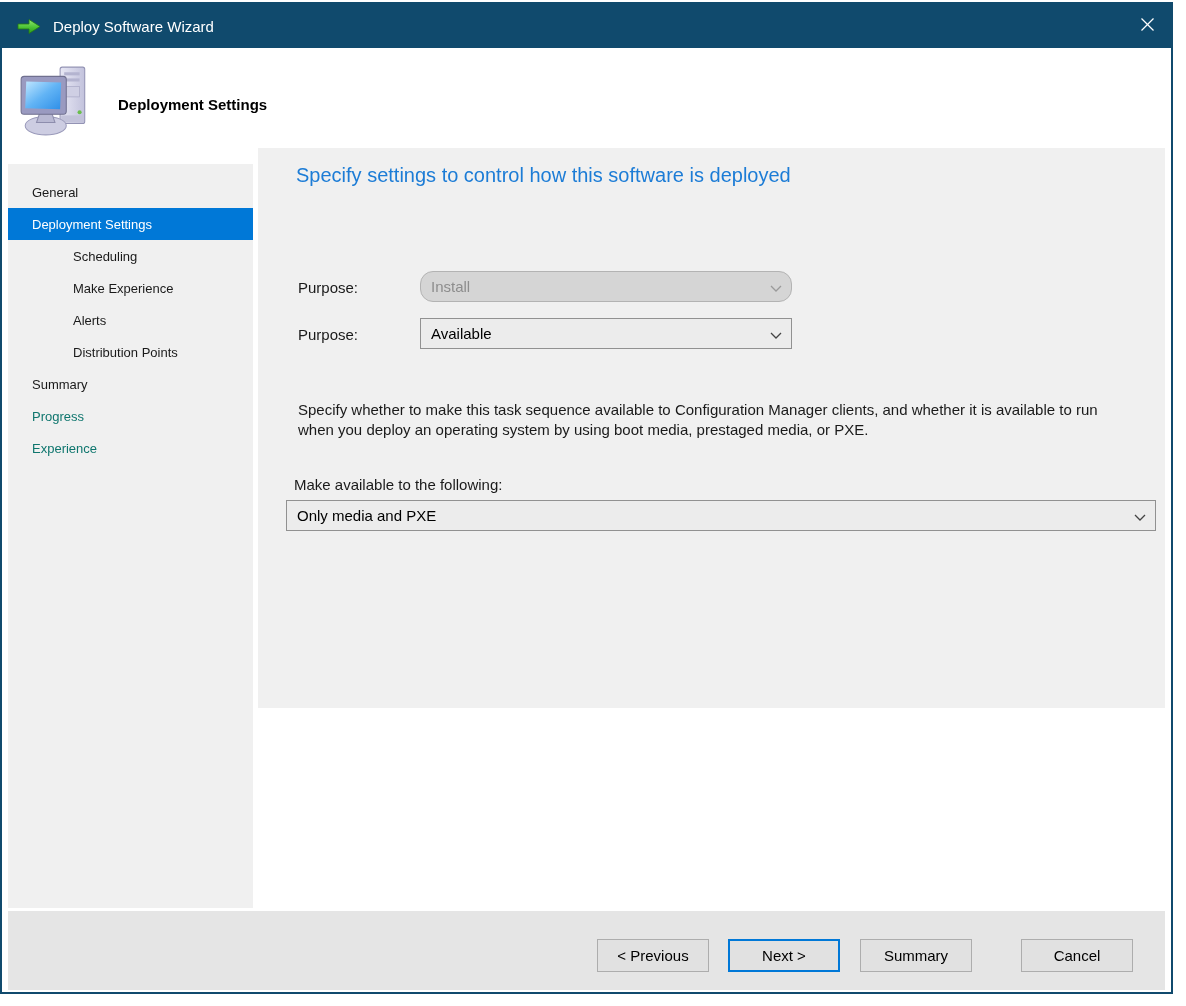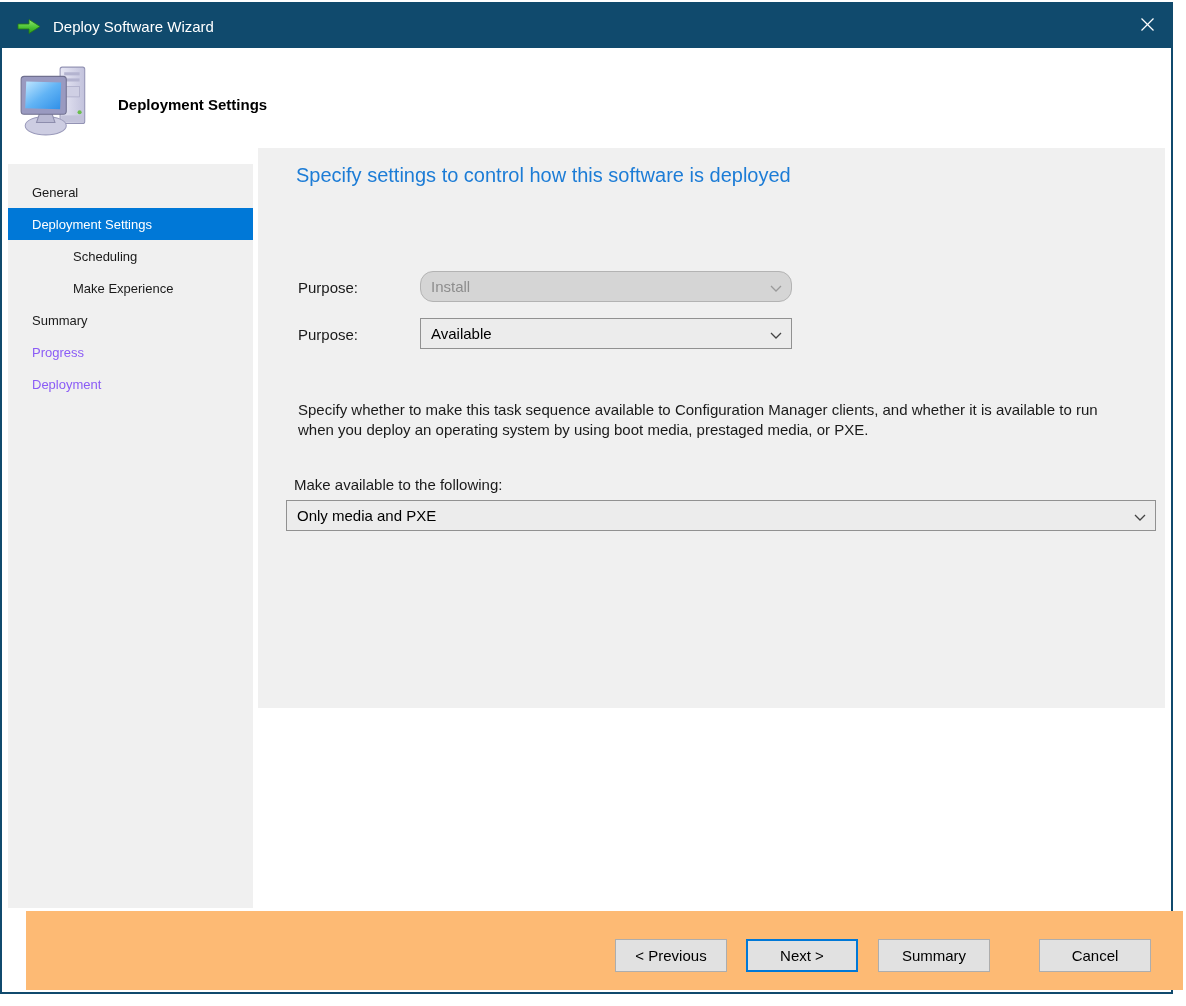--- a/index.html
+++ b/index.html
@@ -50,31 +50,31 @@
     position: absolute; left: 6px; top: 160px;
     width: 245px; height: 744px; background: #f0f0f0;
     padding-top: 12px;
   }
   .content-panel {
     position: absolute; left: 256px; top: 144px;
     width: 907px; height: 560px; background: #f0f0f0;
   }
   .footer-panel {
     position: absolute; left: 6px; top: 907px;
-    width: 1157px; height: 79px; background: #fdba74; margin-left: 18px;
+    width: 1157px; height: 79px; background: #e5e5e5;
   }
 
   
   .nav-item {
     height: 32px; display: flex; align-items: center;
     padding-left: 24px; font-size: 13px; color: #1a1a1a;
   }
   .nav-item.sub { padding-left: 65px; }
   .nav-item.active { background: #0078d7; color: #ffffff; }
-  .nav-item.disabled { color: #8b5cf6; }
+  .nav-item.disabled { color: #0f766e; }
 
   
   .page-heading {
     position: absolute; left: 38px; top: 16px;
     font-size: 20px; color: #1c7cd6;
   }
   .field-label { position: absolute; left: 40px; font-size: 15px; }
   .lbl-action   { top: 131px; }
   .lbl-purpose  { top: 178px; }
   .lbl-avail    { position: absolute; left: 36px; top: 328px; font-size: 15px; }
@@ -172,23 +172,25 @@
       </svg>
     </span>
     <span class="header-title">Deployment Settings</span>
   </div>
 
   <div class="sidebar-panel">
     <div class="nav-item">General</div>
     <div class="nav-item active">Deployment Settings</div>
     <div class="nav-item sub">Scheduling</div>
     <div class="nav-item sub">Make Experience</div>
+    <div class="nav-item sub">Alerts</div>
+    <div class="nav-item sub">Distribution Points</div>
     <div class="nav-item">Summary</div>
     <div class="nav-item disabled">Progress</div>
-    <div class="nav-item disabled">Deployment</div>
+    <div class="nav-item disabled">Experience</div>
   </div>
 
   <div class="content-panel">
     <div class="page-heading">Specify settings to control how this software is deployed</div>
 
     <span class="field-label lbl-action">Purpose:</span>
     <div class="combo combo-action disabled">
       <span>Install</span>
       <span class="chev">
         <svg width="12" height="7" viewBox="0 0 12 7">

